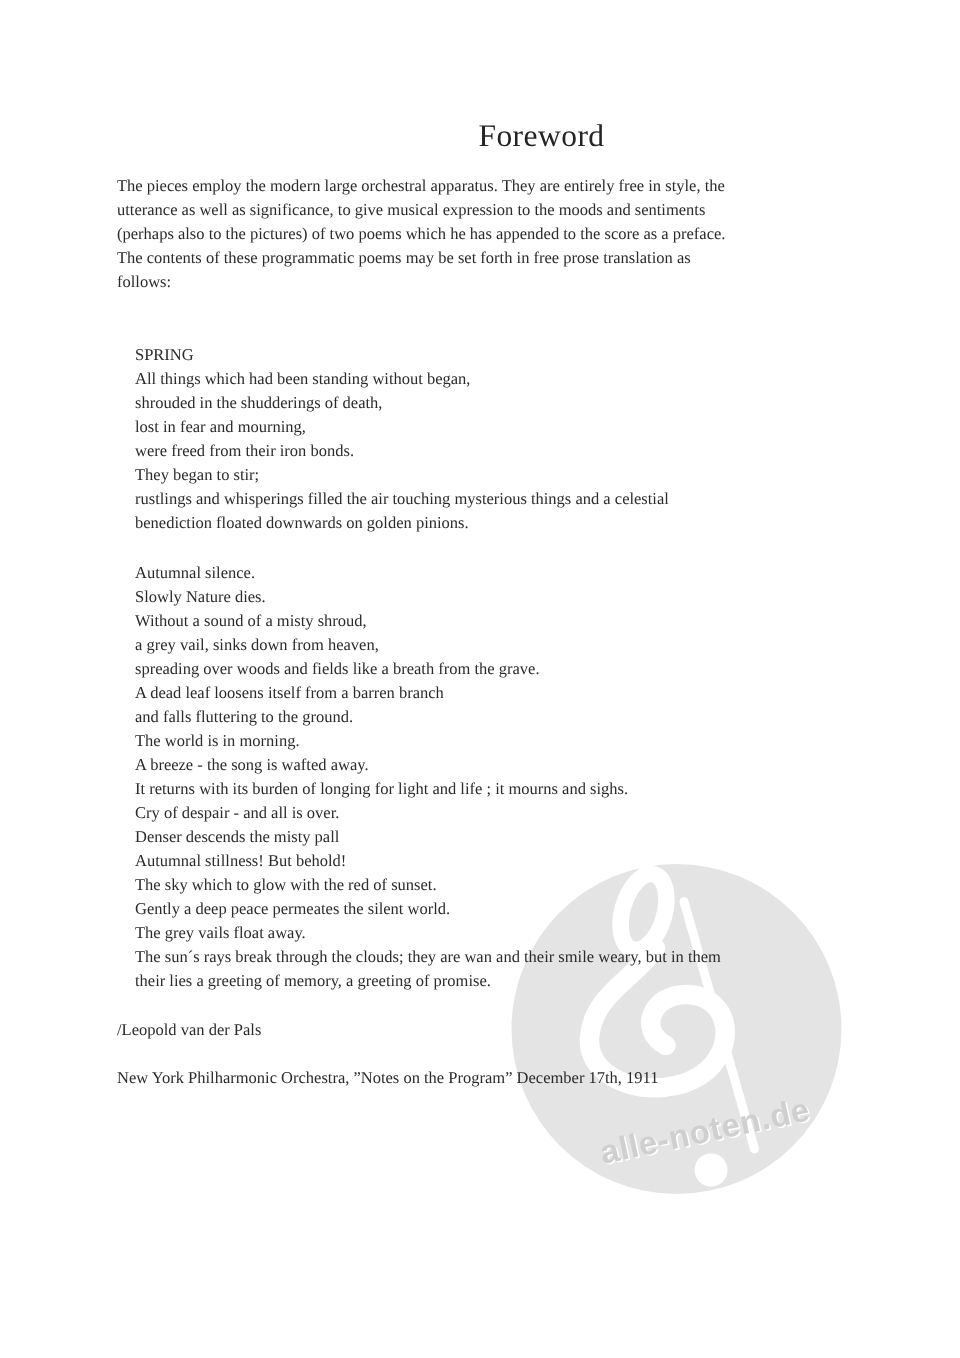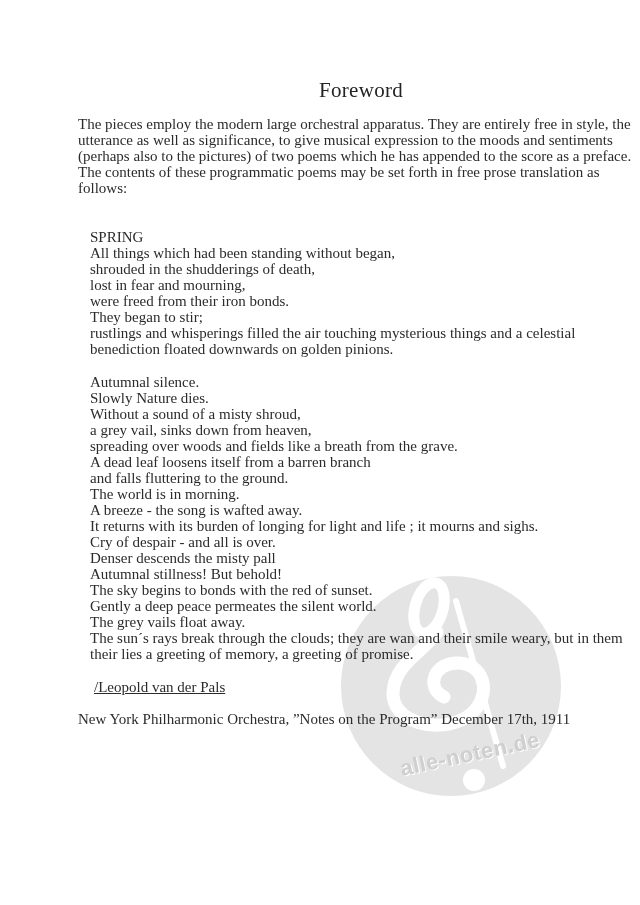--- a/index.html
+++ b/index.html
@@ -29,31 +29,31 @@
     letter-spacing: 0.3px;
     color: #242424;
     z-index: 1;
     padding-left: 41px;
   }
   .body-text {
     position: absolute;
     left: 78px;
     top: 116px;
     z-index: 1;
-    font-size: 15px;
+    font-size: 11px;
     line-height: 16px;
     color: #2b2b2b;
   }
   .line {
     white-space: pre;
     height: 16px;
   }
   .para   { margin: 0 0 33px 0; }
   .poem   { margin: 0 0 17px 12px; }
-  .author { margin: 0 0 16px 16px; text-decoration: underline; }
+  .author { margin: 0 0 16px 0; }
 </style>
 </head>
 <body>
 
 <div class="page">
 
   <svg class="watermark-svg" width="640" height="905" viewBox="0 0 640 905">
     <circle cx="451" cy="686" r="110" fill="#e4e4e4"></circle>
     <g fill="none" stroke="#ffffff" stroke-linecap="round">
       <ellipse cx="429" cy="608" rx="14" ry="26" stroke-width="11" transform="rotate(16 429 608)"></ellipse>
@@ -100,21 +100,21 @@
           <div class="line">a grey vail, sinks down from heaven,</div>
           <div class="line">spreading over woods and fields like a breath from the grave.</div>
           <div class="line">A dead leaf loosens itself from a barren branch</div>
           <div class="line">and falls fluttering to the ground.</div>
           <div class="line">The world is in morning.</div>
           <div class="line">A breeze - the song is wafted away.</div>
           <div class="line">It returns with its burden of longing for light and life ; it mourns and sighs.</div>
           <div class="line">Cry of despair - and all is over.</div>
           <div class="line">Denser descends the misty pall</div>
           <div class="line">Autumnal stillness! But behold!</div>
-          <div class="line">The sky begins to bonds with the red of sunset.</div>
+          <div class="line">The sky which to glow with the red of sunset.</div>
           <div class="line">Gently a deep peace permeates the silent world.</div>
           <div class="line">The grey vails float away.</div>
           <div class="line">The sun´s rays break through the clouds; they are wan and their smile weary, but in them</div>
           <div class="line">their lies a greeting of memory, a greeting of promise.</div>
         </div>
     </div>
 
     <div class="author line">/Leopold van der Pals</div>
 
     <div class="line">New York Philharmonic Orchestra, ”Notes on the Program” December 17th, 1911</div>

